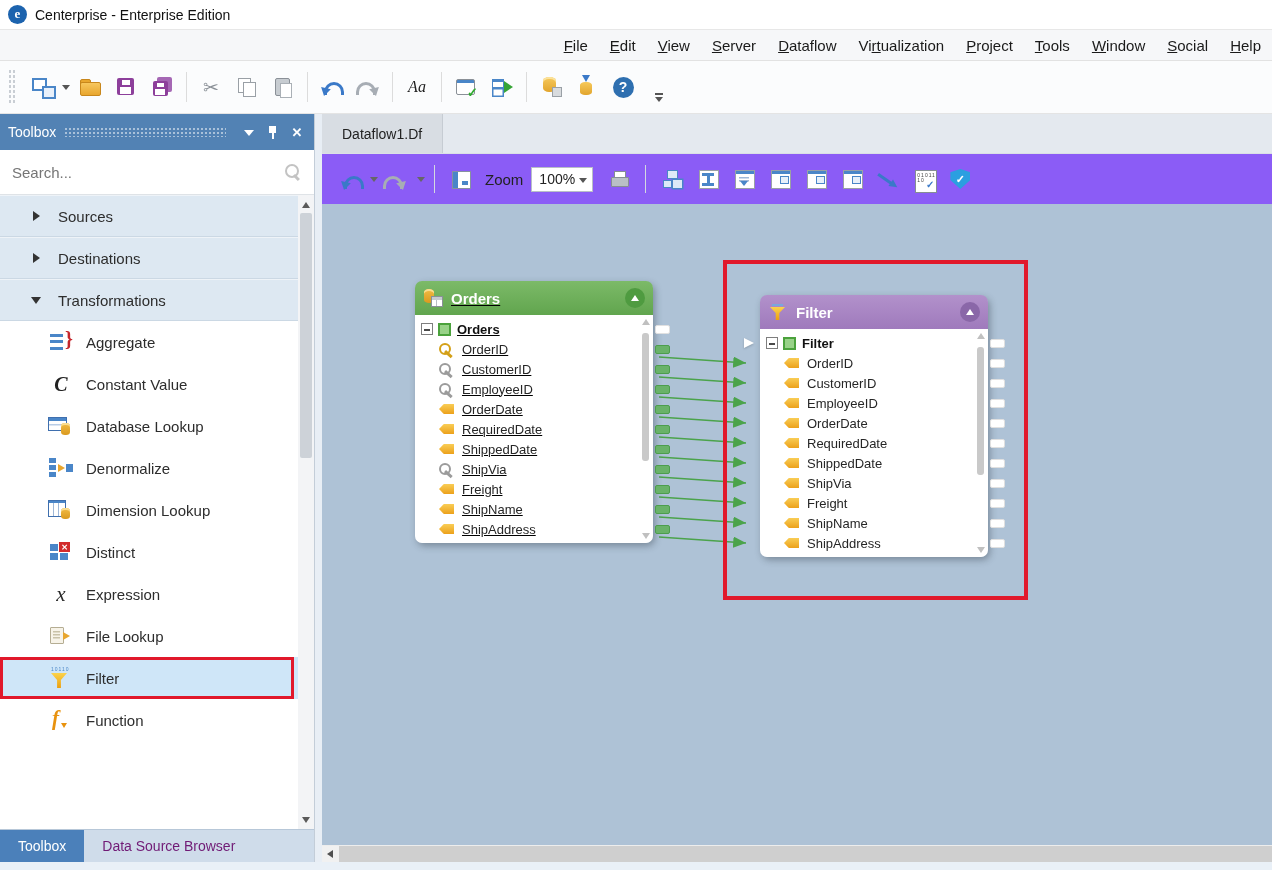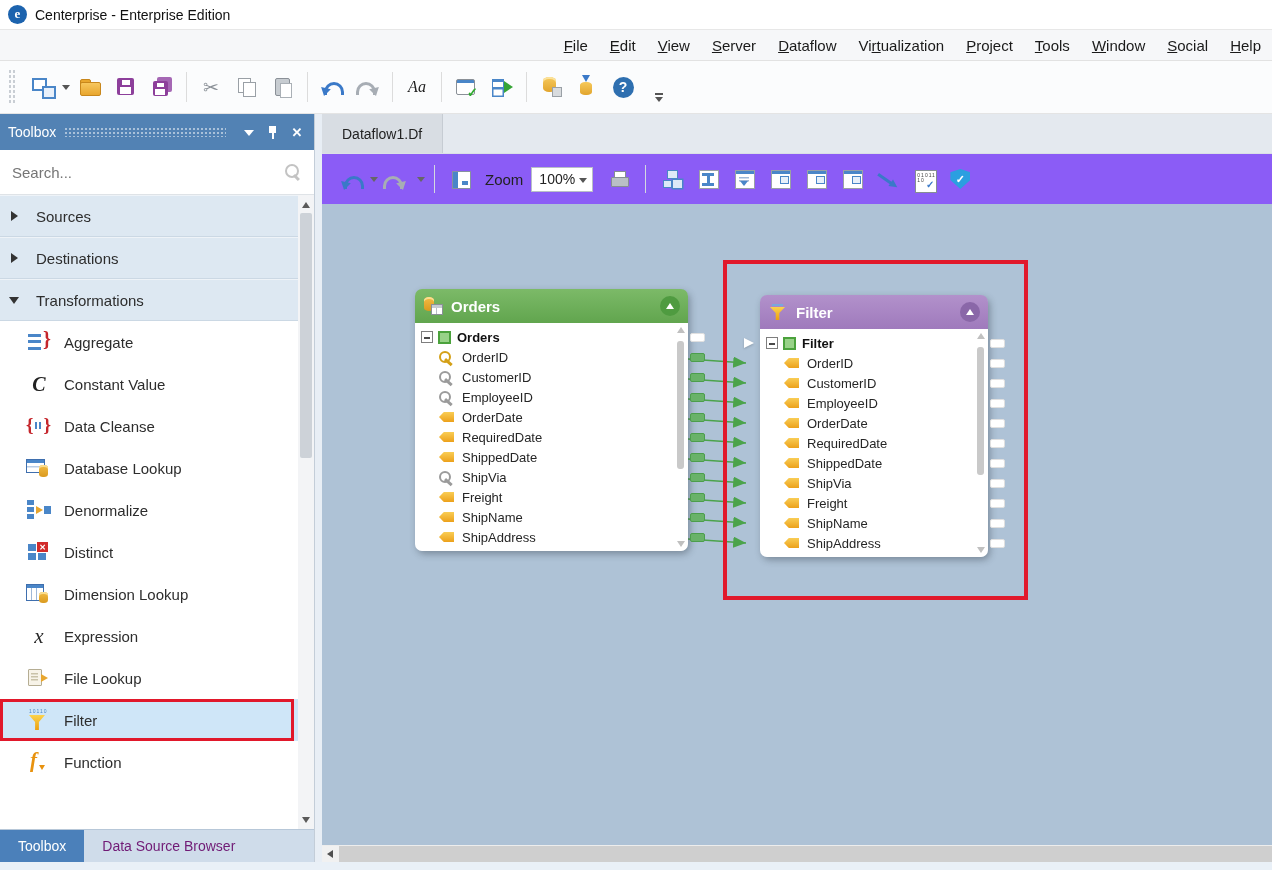--- a/index.html
+++ b/index.html
@@ -68,21 +68,21 @@
   .pin-icon::after{content:"";position:absolute;left:8px;top:10px;width:2px;height:6px;background:#fff;}
   .close-icon::before{content:"\2715";position:absolute;inset:0;display:flex;align-items:center;justify-content:center;font-size:13px;font-weight:bold;color:#fff;}
   .tbx-search{height:45px;flex:none;display:flex;align-items:center;background:#fff;border-bottom:1px solid #dfe3e7;padding:0 12px;}
   .tbx-search input{flex:1;border:none;outline:none;font-size:15px;color:#b91c1c;background:transparent;}
   .search-icon{width:18px;height:18px;position:relative;flex:none;}
   .search-icon::before{content:"";position:absolute;left:1px;top:1px;width:10px;height:10px;border:2px solid #c3c3c3;border-radius:50%;}
   .search-icon::after{content:"";position:absolute;left:11px;top:11px;width:7px;height:2.5px;background:#c3c3c3;transform:rotate(45deg);transform-origin:left top;}
 
   .tbx-list{flex:1;position:relative;overflow:hidden;background:#fff;}
   .tbx-rows{position:absolute;inset:0 16px 0 0;}
-  .tbx-row{height:42px;display:flex;align-items:center;padding-left:8px;position:relative;background:#fff;}
+  .tbx-row{height:42px;display:flex;align-items:center;padding-left:30px;position:relative;background:#fff;}
   .tbx-row[data-kind="section"]{background:var(--toolbox-section-bg);border-bottom:1px solid #cbd8e4;border-top:1px solid #eef3f8;}
   .tbx-row .chev{width:16px;height:12px;position:relative;flex:none;}
   .tbx-row[data-kind="item"] .chev{visibility:hidden;}
   .tbx-row[data-state="collapsed"] .chev::before{content:"";position:absolute;left:3px;top:1px;border-left:7px solid #333;border-top:5px solid transparent;border-bottom:5px solid transparent;}
   .tbx-row[data-state="expanded"] .chev::before{content:"";position:absolute;left:1px;top:3px;border-top:7px solid #333;border-left:5px solid transparent;border-right:5px solid transparent;}
   .tbx-row .ico{width:26px;height:24px;margin:0 12px 0 2px;}
   .tbx-row[data-kind="section"] .tbx-label{margin-left:12px;}
   .tbx-label{font-size:15px;color:#2d2d2d;}
   .tbx-row[data-selected="true"]{background:var(--selected-item-bg);}
   .tbx-row[data-selected="true"]::after{content:"";position:absolute;inset:0 4px 0 0;border:3px solid var(--highlight-red);pointer-events:none;}
@@ -124,21 +124,21 @@
   [data-icon="preview-grid-icon"]::after{content:"\2713";position:absolute;right:0;bottom:-1px;font-size:10px;font-weight:bold;color:#3a79c8;}
   [data-icon="shield-icon"]{background:#2b9fe0;clip-path:polygon(50% 0,100% 16%,100% 55%,50% 100%,0 55%,0 16%);width:18px;height:20px;}
   [data-icon="shield-icon"]::before{content:"\2713";position:absolute;inset:0;display:flex;align-items:center;justify-content:center;color:#fff;font-size:11px;font-weight:bold;}
 
   
   .canvas{flex:1;position:relative;background:var(--canvas-bg);overflow:hidden;min-height:0;}
   .links-layer{position:absolute;left:0;top:0;width:960px;height:650px;pointer-events:none;}
   .link-line{stroke:var(--link-green);stroke-width:1.6;}
 
   .node{position:absolute;border-radius:8px;box-shadow:2px 3px 7px rgba(40,50,60,.38);}
-  .node-orders{left:93px;top:85px;width:273px;}
+  .node-orders{left:93px;top:77px;width:238px;text-decoration:underline;}
   .node-filter{left:438px;top:91px;width:228px;}
   .nhead{height:34px;border-radius:7px 7px 0 0;display:flex;align-items:center;padding:0 8px;}
   .node-orders .nhead{background:linear-gradient(var(--orders-header-light),var(--orders-header));}
   .node-filter .nhead{background:linear-gradient(var(--filter-header-light),var(--filter-header));}
   .ntitle{color:#fff;font-weight:bold;font-size:15px;flex:1;margin-left:8px;}
   .ncollapse{width:20px;height:20px;border-radius:50%;position:relative;flex:none;}
   .node-orders .ncollapse{background:var(--orders-header-dark);}
   .node-filter .ncollapse{background:var(--filter-header-dark);}
   .ncollapse::before{content:"";position:absolute;left:6px;top:7px;border-left:4px solid transparent;border-right:4px solid transparent;border-bottom:6px solid #fff;}
   .nicon{width:20px;height:20px;position:relative;flex:none;}
@@ -388,48 +388,43 @@
               <span class="ico" data-icon="aggregate-icon"></span>
               <span class="tbx-label">Aggregate</span>
             </div>
 
             <div class="tbx-row" data-kind="item">
               <span class="chev"></span>
               <span class="ico" data-icon="constant-value-icon"></span>
               <span class="tbx-label">Constant Value</span>
             </div>
 
-            <div class="tbx-row" data-kind="item">
-              <span class="chev"></span>
-              <span class="ico" data-icon="data-cleanse-icon"></span>
-              <span class="tbx-label">Data Cleanse</span>
-            </div>
 
             <div class="tbx-row" data-kind="item">
               <span class="chev"></span>
               <span class="ico" data-icon="database-lookup-icon"></span>
               <span class="tbx-label">Database Lookup</span>
             </div>
 
             <div class="tbx-row" data-kind="item">
               <span class="chev"></span>
               <span class="ico" data-icon="denormalize-icon"></span>
               <span class="tbx-label">Denormalize</span>
             </div>
 
             <div class="tbx-row" data-kind="item">
               <span class="chev"></span>
+              <span class="ico" data-icon="dimension-lookup-icon"></span>
+              <span class="tbx-label">Dimension Lookup</span>
+            </div>
+
+            <div class="tbx-row" data-kind="item">
+              <span class="chev"></span>
               <span class="ico" data-icon="distinct-icon"></span>
               <span class="tbx-label">Distinct</span>
-            </div>
-
-            <div class="tbx-row" data-kind="item">
-              <span class="chev"></span>
-              <span class="ico" data-icon="dimension-lookup-icon"></span>
-              <span class="tbx-label">Dimension Lookup</span>
             </div>
 
             <div class="tbx-row" data-kind="item">
               <span class="chev"></span>
               <span class="ico" data-icon="expression-icon"></span>
               <span class="tbx-label">Expression</span>
             </div>
 
             <div class="tbx-row" data-kind="item">
               <span class="chev"></span>

